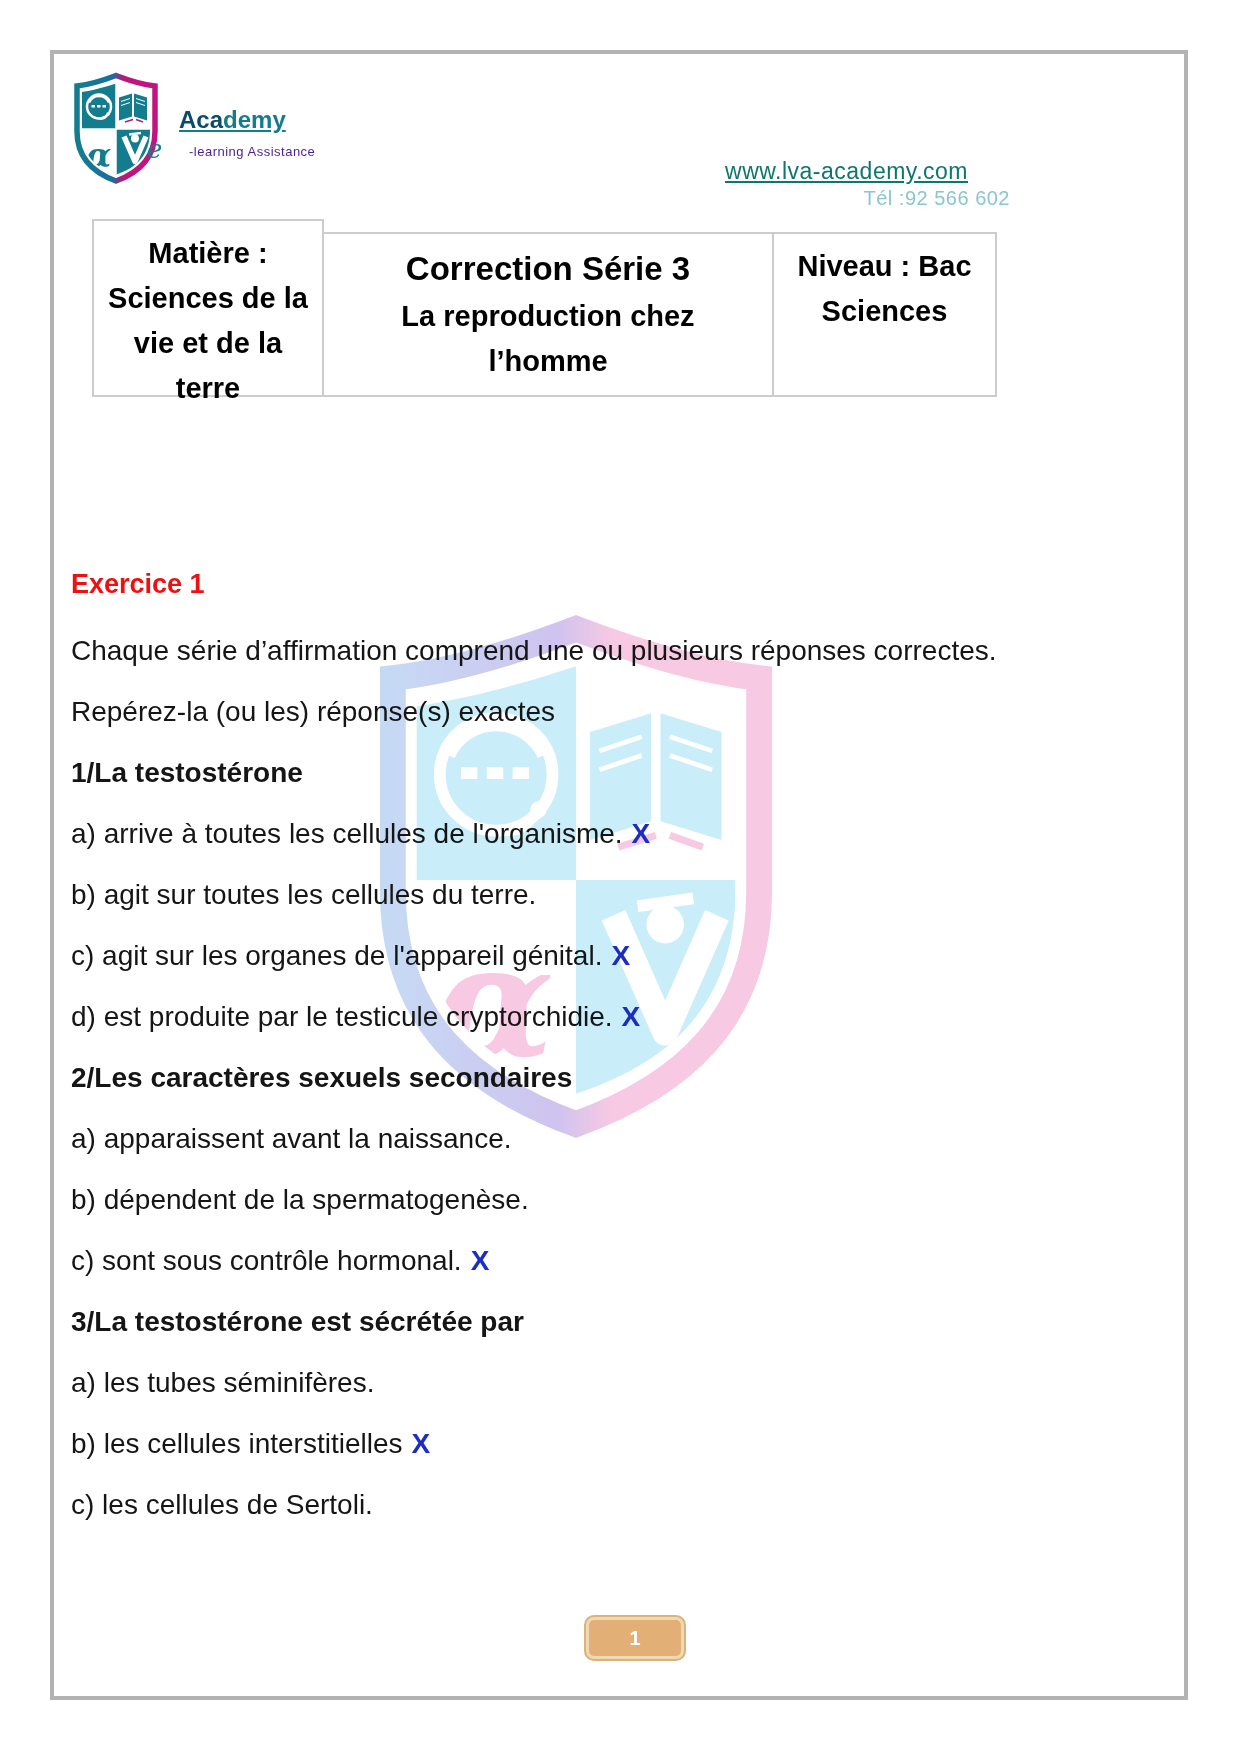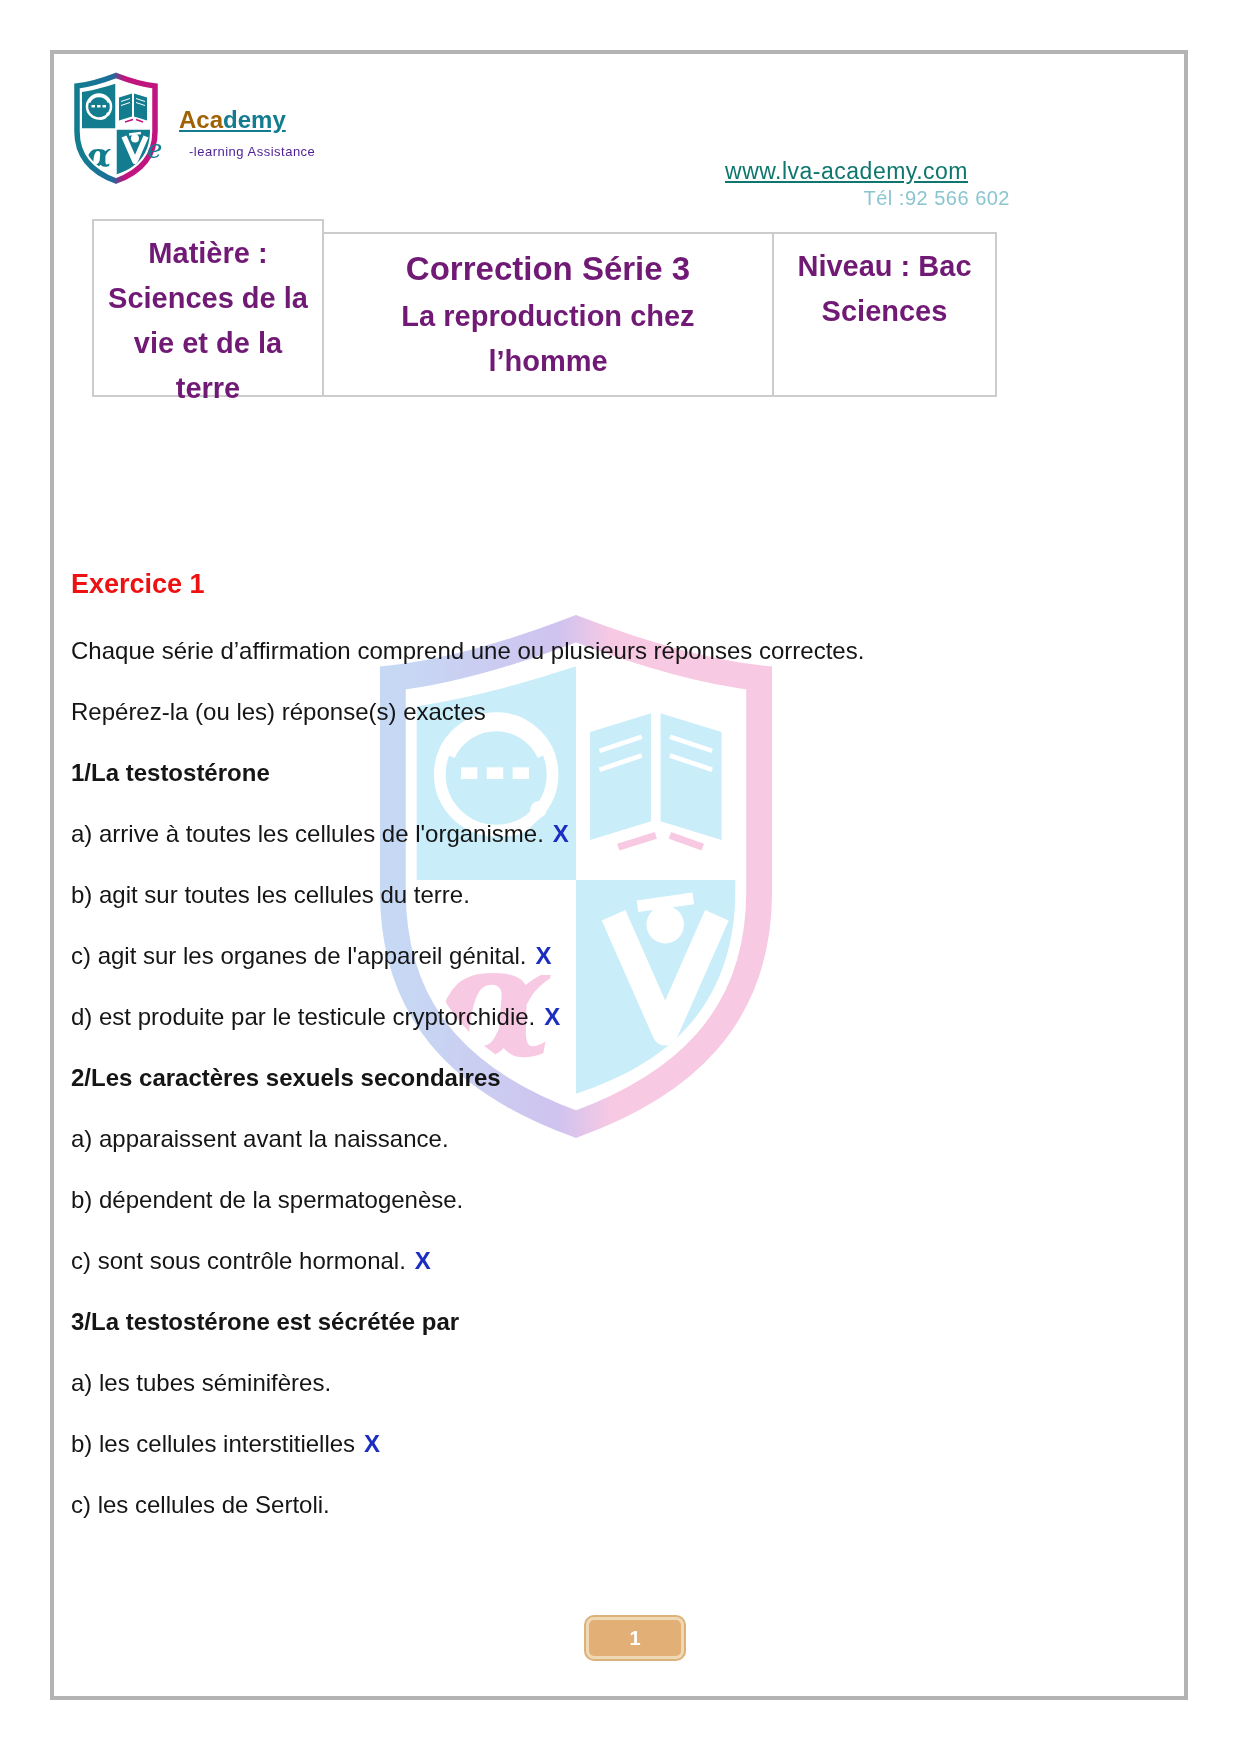--- a/index.html
+++ b/index.html
@@ -8,48 +8,48 @@
   .page{position:absolute;left:50px;top:50px;width:1138px;height:1650px;
         box-sizing:border-box;border:4px solid #b3b3b3;background:#ffffff;}
 
   
   .watermark{position:absolute;left:287px;top:556px;width:470px;height:540px;z-index:0;}
 
   
   .logo{position:absolute;left:12px;top:16px;width:100px;height:118px;z-index:2;}
   .brand{position:absolute;left:125px;top:52px;font-size:24px;font-weight:700;
          text-decoration:underline;text-decoration-color:#137c8f;z-index:2;}
-  .brand .accent{color:#a16207;}
+  .brand .accent{color:#0c4a6e;}
   .brand .rest{color:#137c8f;}
   .e-letter{position:absolute;left:93px;top:80px;font-family:"DejaVu Serif",serif;
             font-style:italic;font-size:26px;color:#137c8f;z-index:2;}
   .tagline{position:absolute;left:135px;top:90px;font-size:13px;color:#4c1d95;
            letter-spacing:.5px;z-index:2;}
 
   .website{position:absolute;top:104px;right:216px;font-size:23px;color:#0f766e;
            text-decoration:underline;letter-spacing:.5px;z-index:2;}
   .phone{position:absolute;top:133px;right:174px;font-size:20px;color:#8ac5d0;
          letter-spacing:.5px;z-index:2;}
 
   
   .htable{position:absolute;left:38px;top:165px;width:952px;height:178px;display:flex;
           z-index:2;background:#fff;}
   .hcell{box-sizing:border-box;border:2px solid #cccccc;padding-top:10px;
-         text-align:center;color:#701a75;font-weight:700;line-height:45px;font-size:29px;}
+         text-align:center;color:#000000;font-weight:700;line-height:45px;font-size:29px;}
   .hcell + .hcell{border-left:none;margin-top:13px;}
   .c1{width:232px;}
   .c2{width:450px;}
   .c3{width:223px;}
   .t-big{font-size:33px;line-height:50px;}
 
   
   .ex-title{position:absolute;left:17px;top:515px;font-size:27px;font-weight:700;
             color:#ee1111;z-index:1;}
   .content{position:absolute;left:17px;top:580px;width:1000px;z-index:1;}
-  .line{height:61px;font-size:24px;line-height:34px;}
+  .line{height:61px;font-size:28px;line-height:34px;}
   .qh{font-weight:700;}
   .mark{color:#1c2dc2;font-weight:700;margin-left:9px;}
 
   
   .badge{position:absolute;left:532px;top:1563px;width:92px;height:36px;
          background:#e2b077;border:3px solid #efd9b5;box-shadow:0 0 0 2px #dcb17a;
          border-radius:8px;display:flex;align-items:center;justify-content:center;
          color:#ffffff;font-weight:700;font-size:20px;z-index:2;}
 </style>
 </head>

